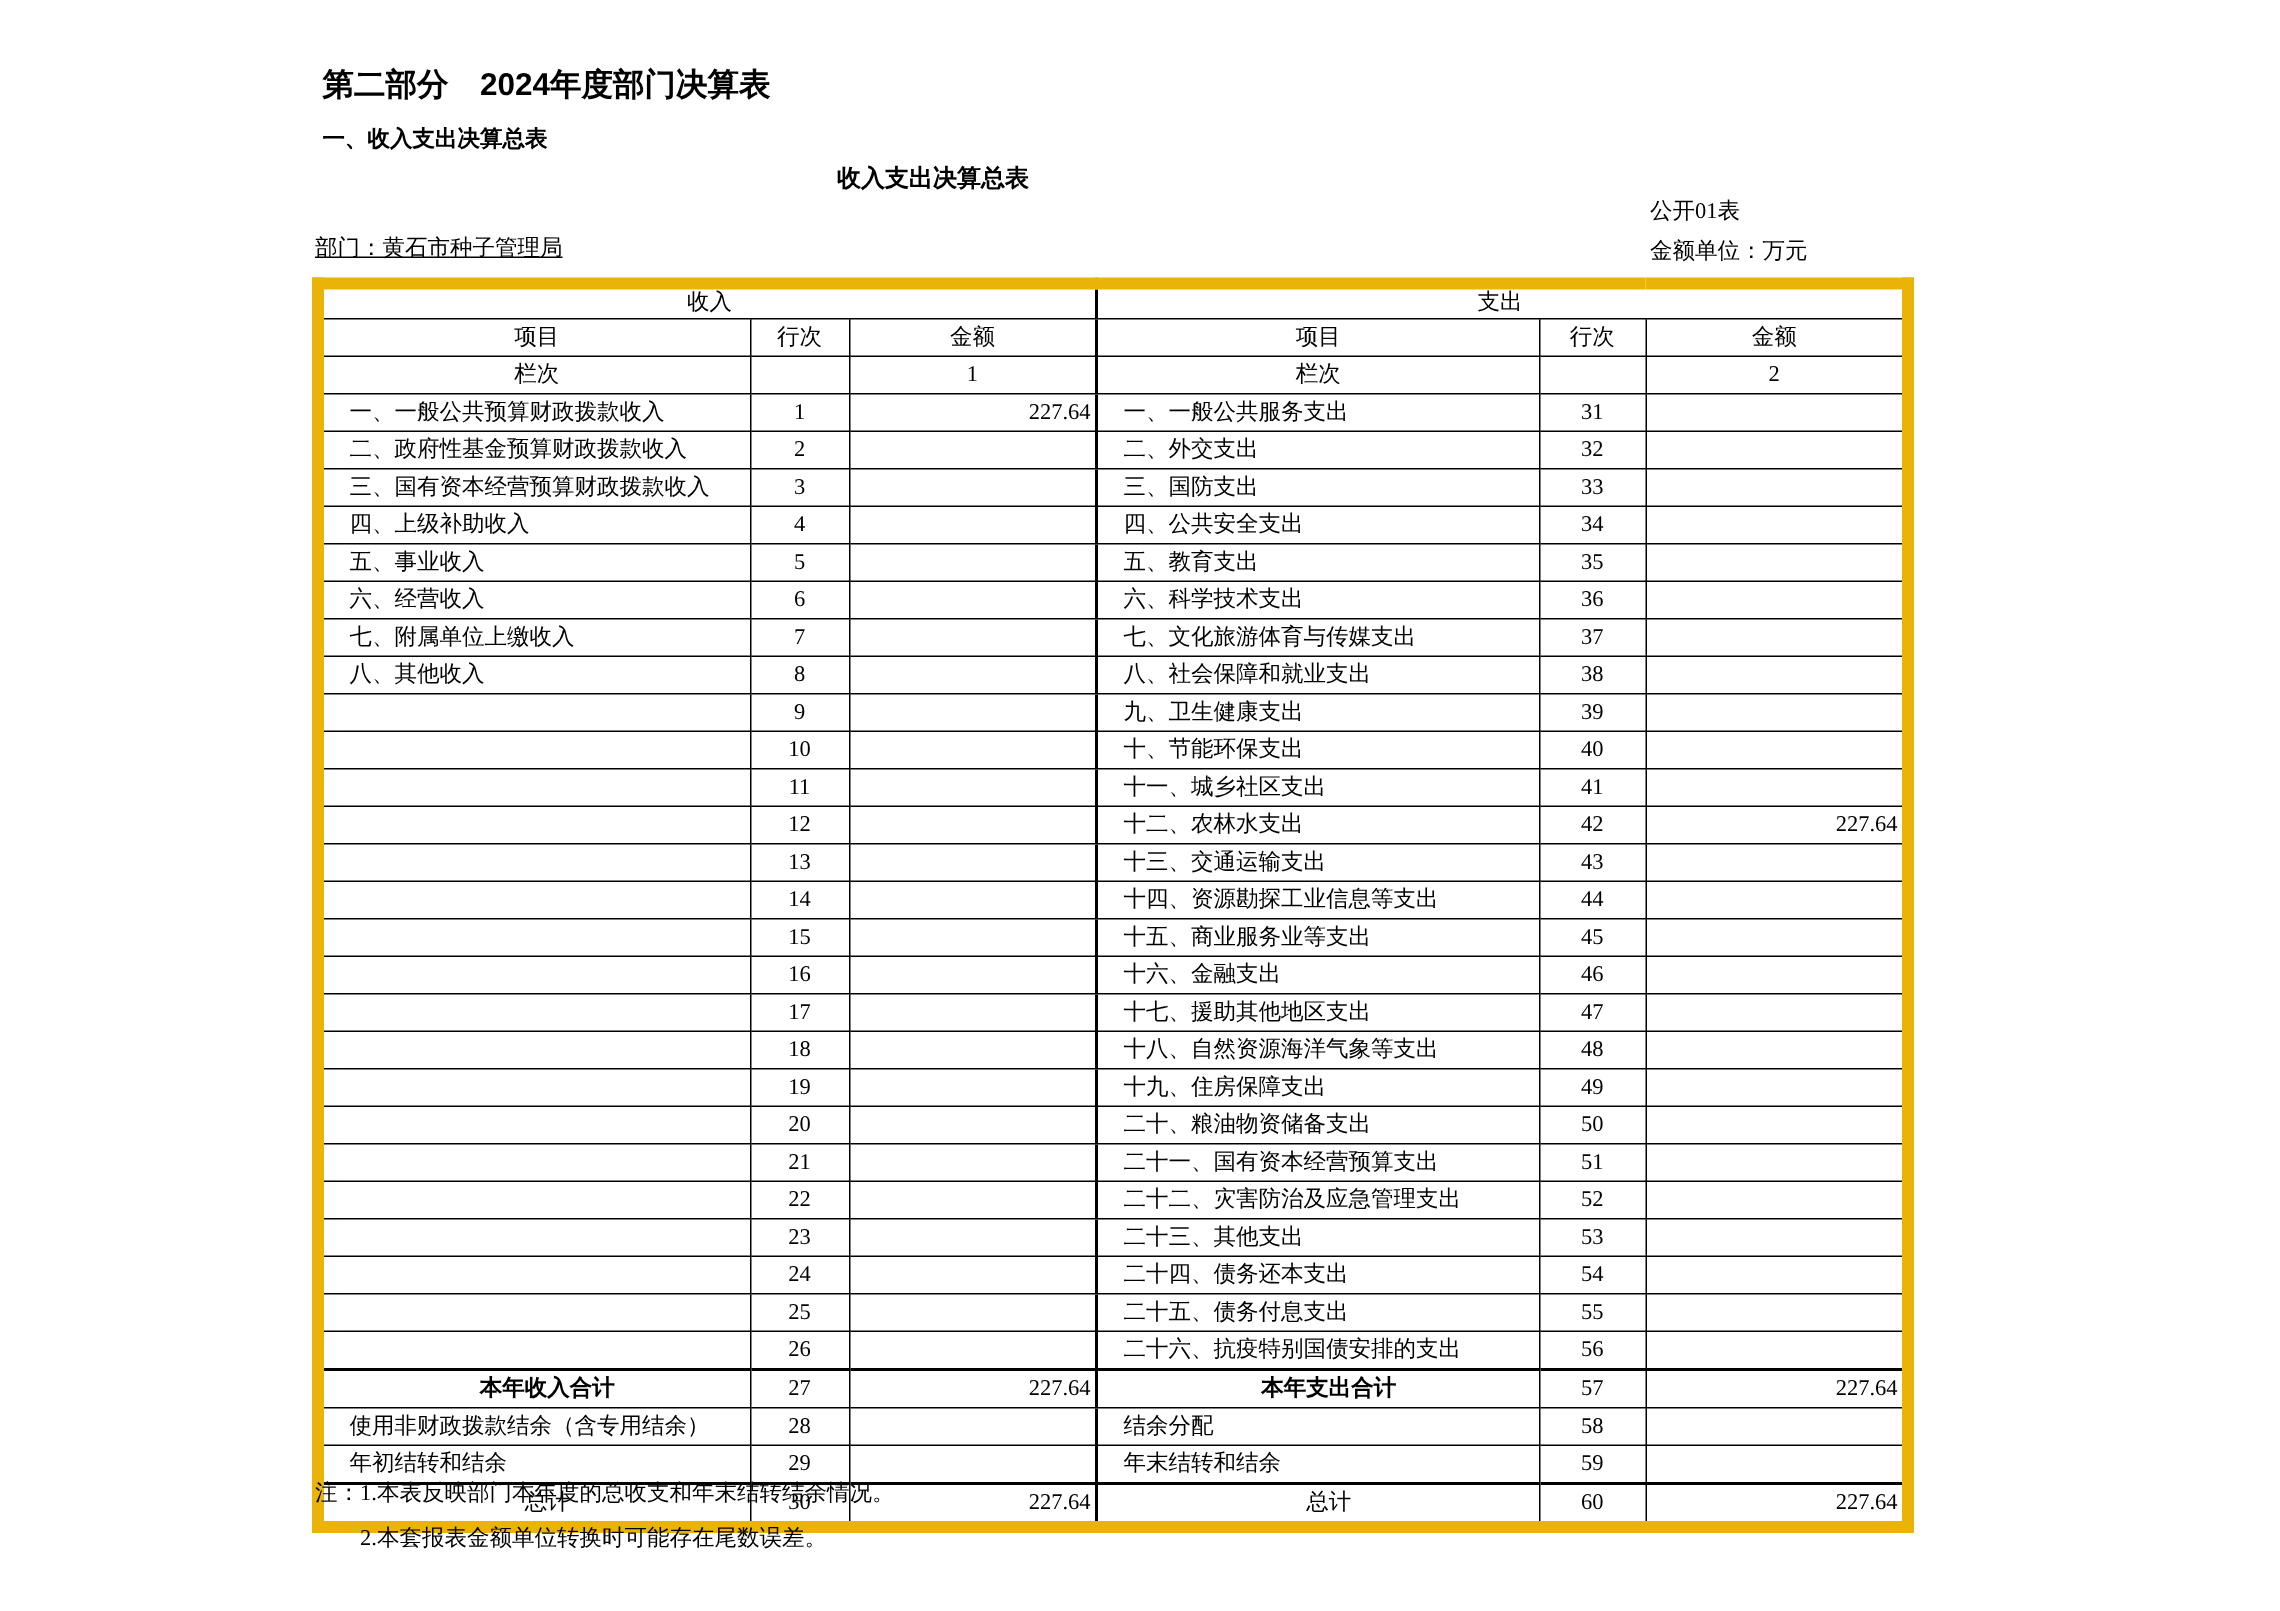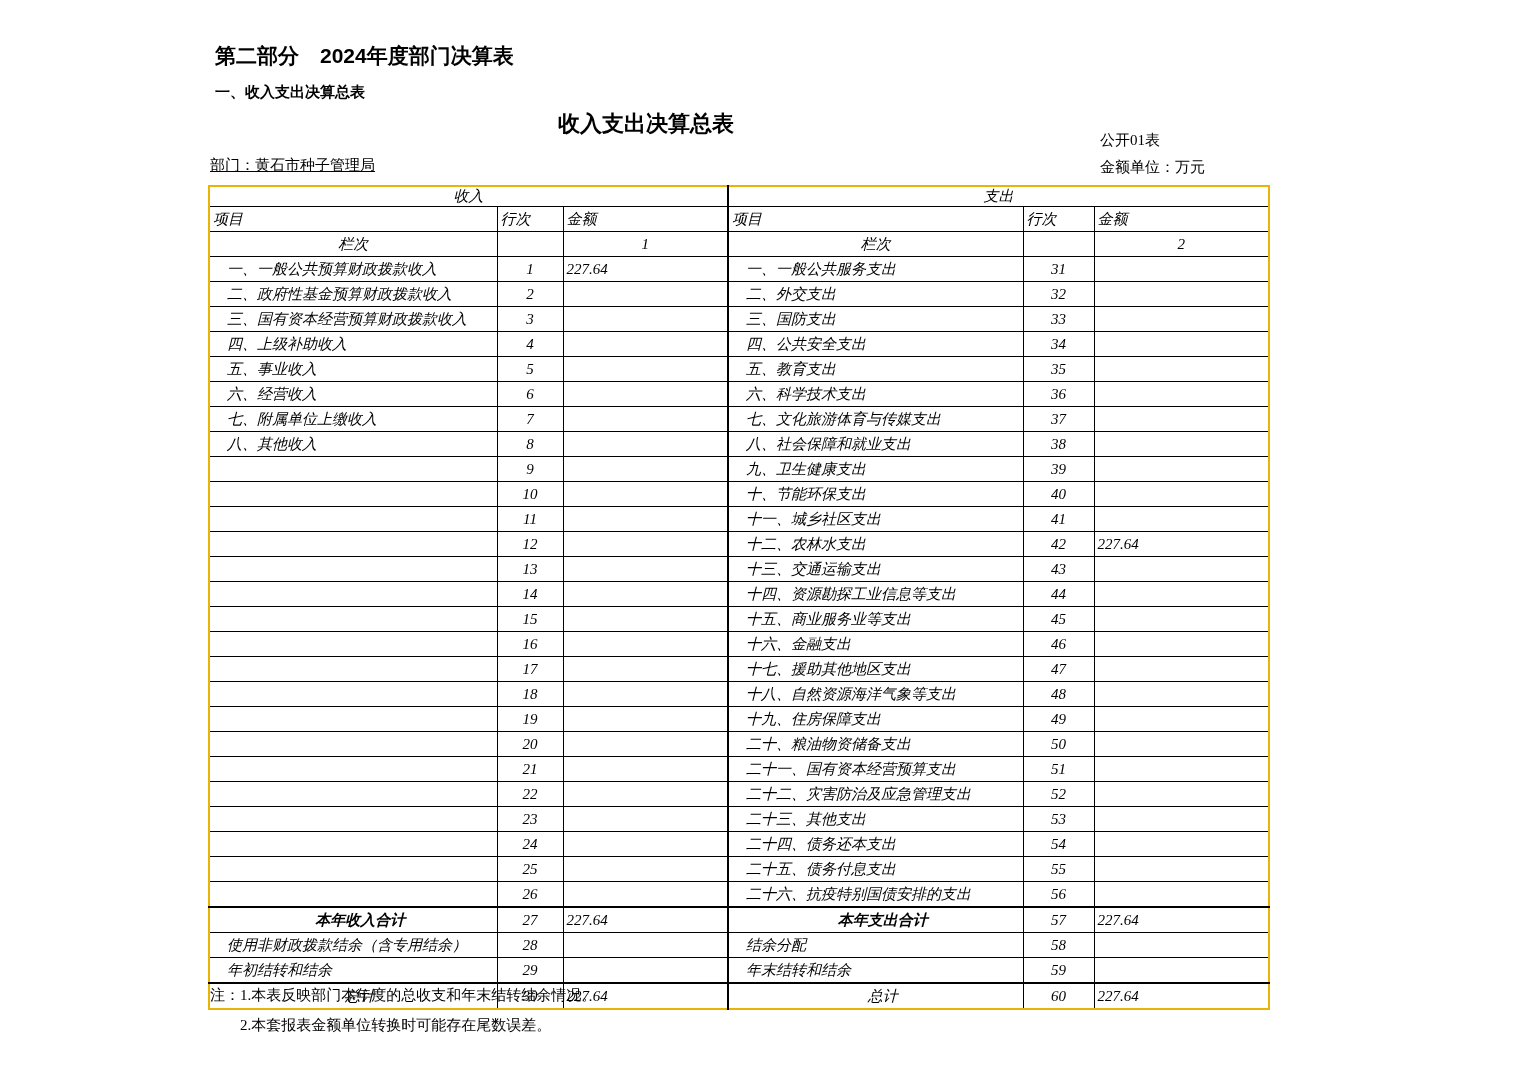--- a/index.html
+++ b/index.html
@@ -31,21 +31,21 @@
     position: absolute;
     left: 215px;
     top: 83px;
     font-size: 15px;
     white-space: nowrap;
   }
   .table-title {
     position: absolute;
     left: 558px;
     top: 109px;
-    font-size: 22px;
+    font-size: 16px;
     white-space: nowrap;
   }
   .table-code {
     position: absolute;
     left: 1100px;
     top: 131px;
     font-size: 15px;
     white-space: nowrap;
   }
   .dept-label {
@@ -64,38 +64,37 @@
     white-space: nowrap;
   }
   table.acct {
     position: absolute;
     left: 208px;
     top: 185px;
     width: 1060px;
     border-collapse: collapse;
     table-layout: fixed;
     font-size: 15px;
-    border: 2px solid #eab308;
-    font-style: italic;
+    border: 8px solid #eab308;
   }
   table.acct th, table.acct td {
     border: 1px solid #000;
     padding: 0 3px;
     height: 24px;
     font-weight: normal;
     overflow: hidden;
     white-space: nowrap;
     line-height: 1.1;
   }
   table.acct tr.h1 th { height: 19px; text-align: center; }
-  table.acct tr.h2 th { text-align: left; }
+  table.acct tr.h2 th { text-align: center; }
   table.acct tr.h3 td { text-align: center; }
   table.acct td.item { text-align: left; padding-left: 17px; }
   table.acct td.line { text-align: center; }
-  table.acct td.amt  { text-align: left; padding-right: 3px; }
+  table.acct td.amt  { text-align: right; padding-right: 3px; }
   table.acct td.center { text-align: center; }
   table.acct td.bold {
     font-weight: bold;
     font-family: "Liberation Sans", "DejaVu Sans", sans-serif;
   }
   table.acct .mid { border-left-width: 2px; }
   table.acct tbody tr:nth-child(27) td { border-top-width: 2px; }
   table.acct tbody tr:nth-child(30) td { border-top-width: 2px; }
   .note {
     position: absolute;

